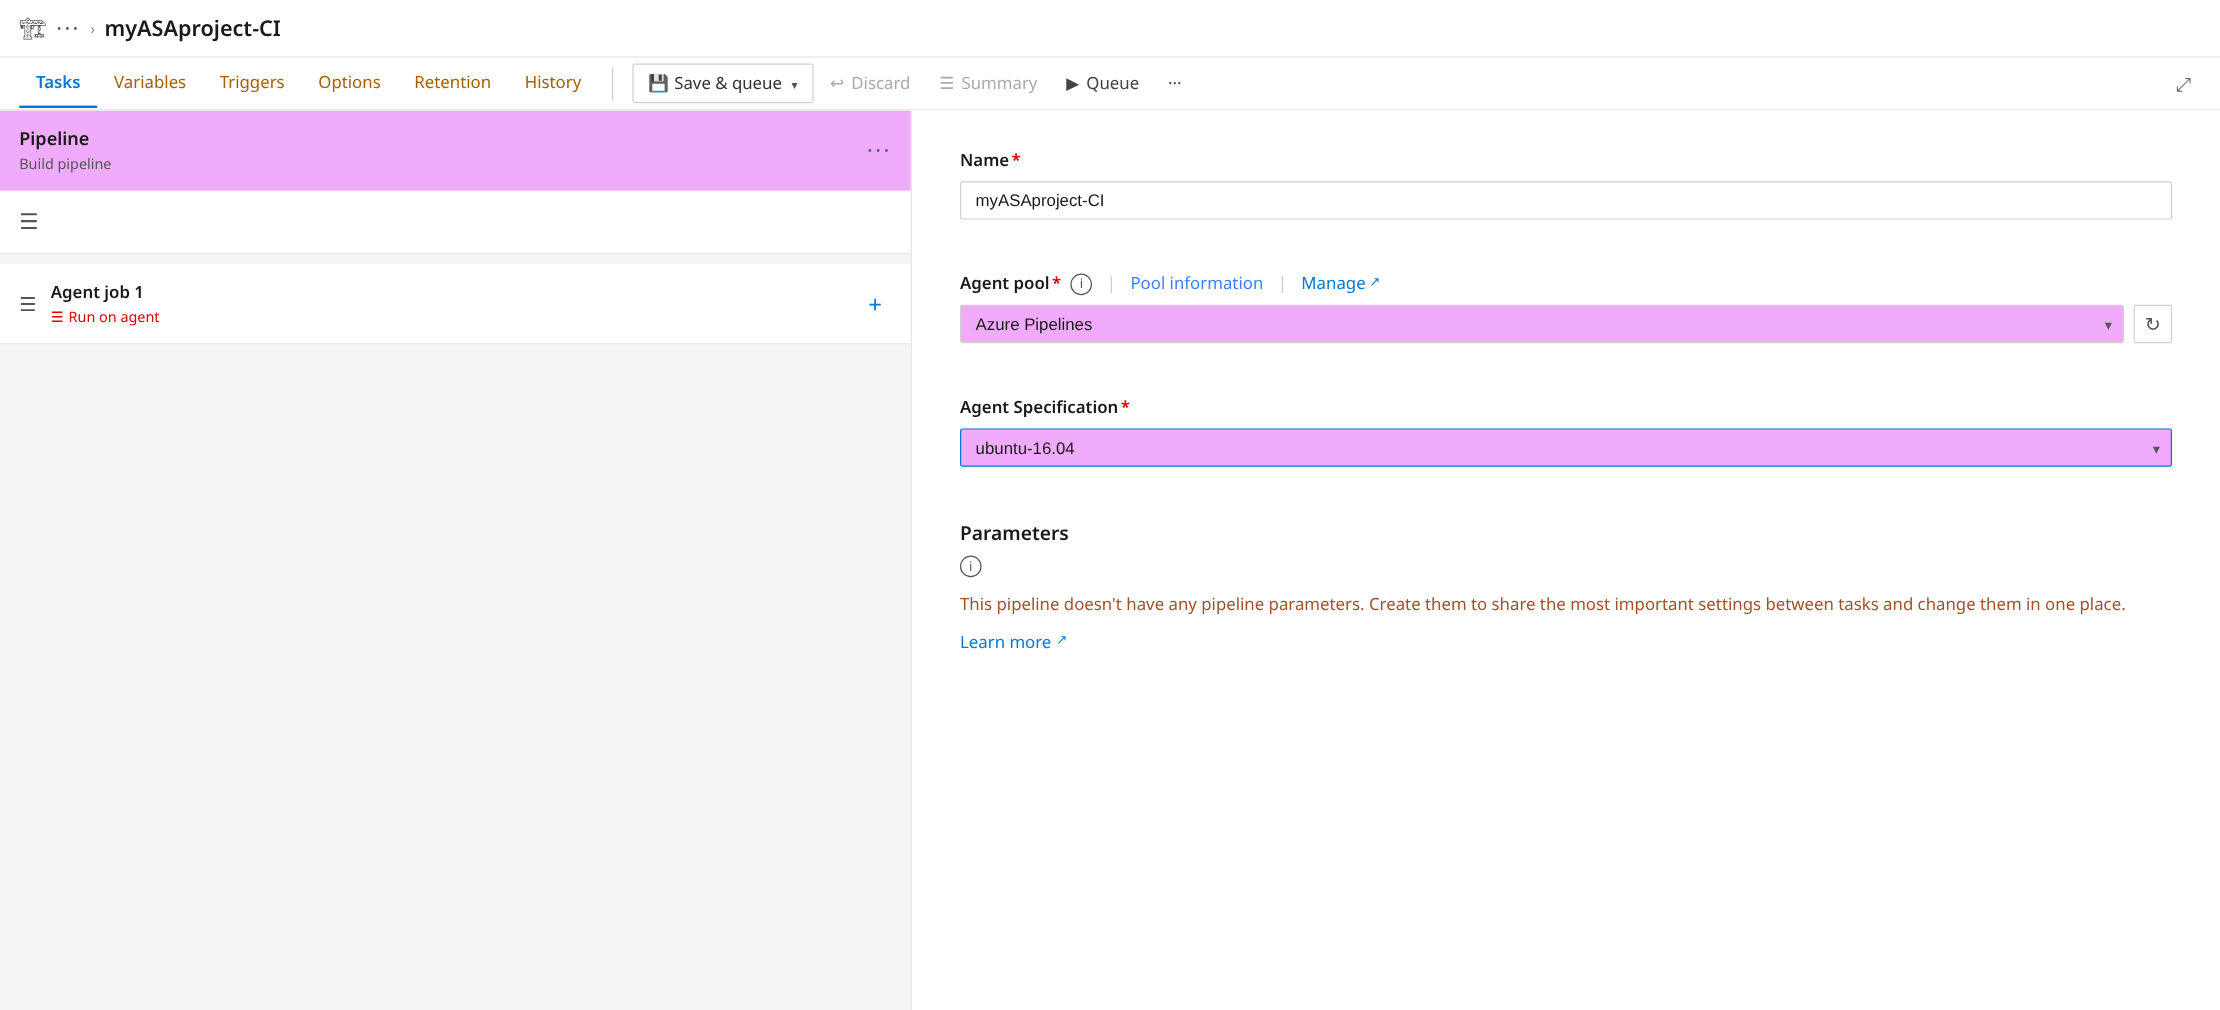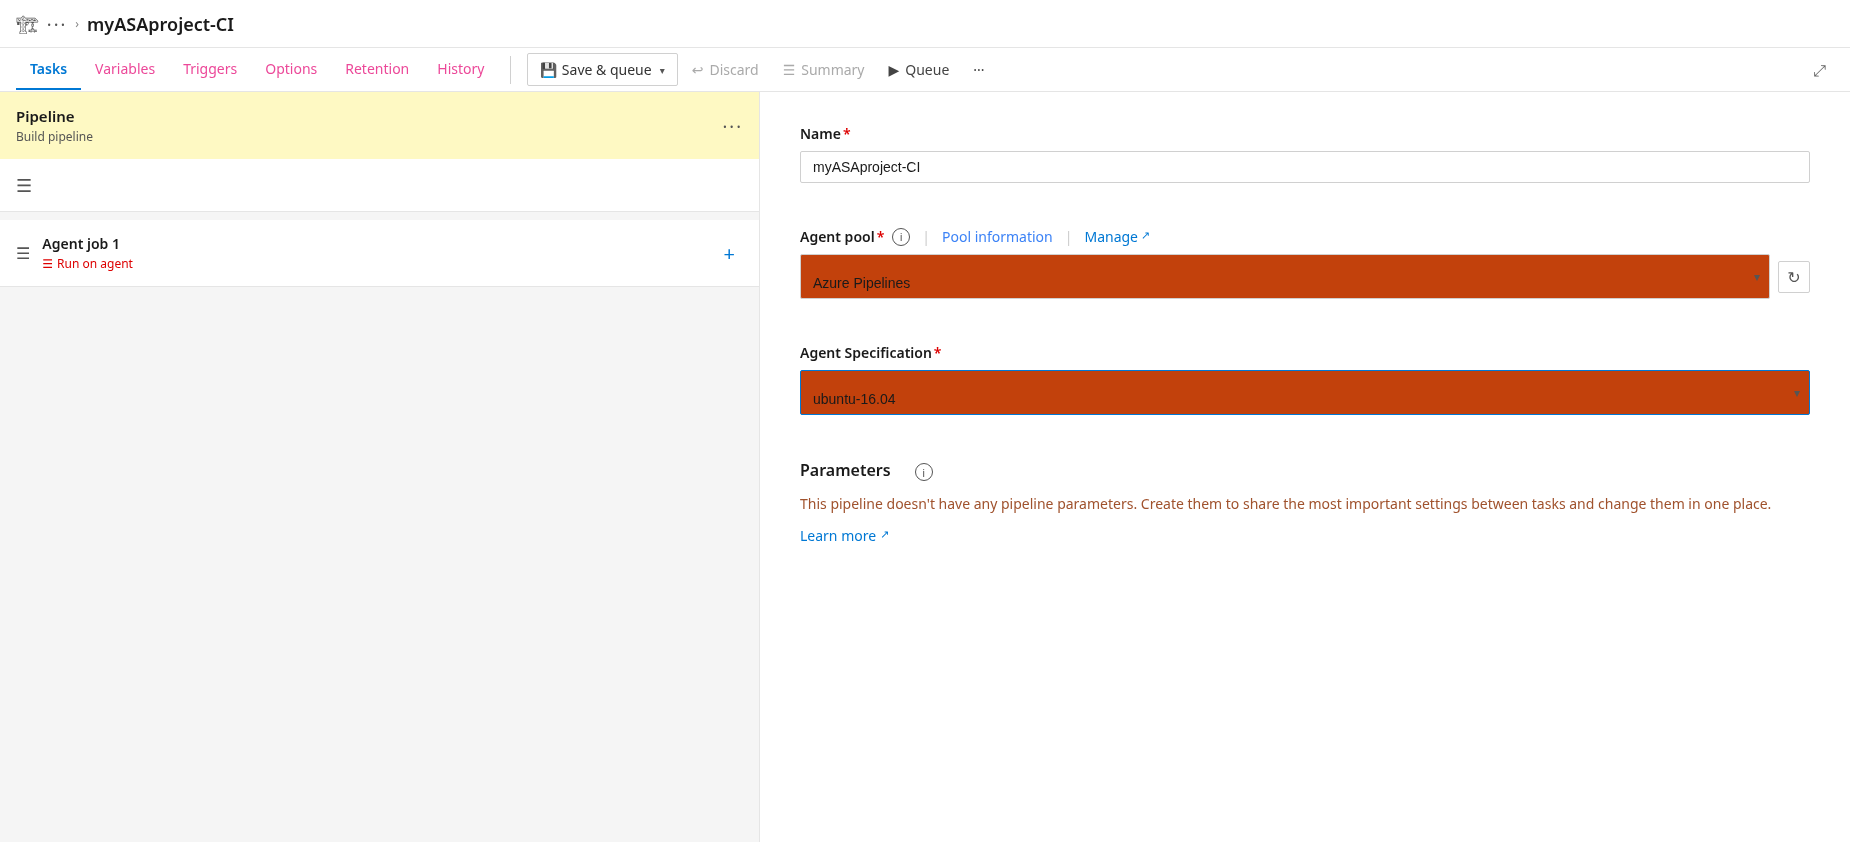--- a/index.html
+++ b/index.html
@@ -47,21 +47,21 @@
       display: flex;
       align-items: center;
       padding: 0 16px;
       border-bottom: 1px solid #e5e5e5;
       height: 44px;
       gap: 0;
     }
     .nav-tab {
       padding: 10px 14px;
       font-size: 14px;
-      color: #ec4899;
+      color: #a16207;
       cursor: pointer;
       border-bottom: 2px solid transparent;
       white-space: nowrap;
     }
     .nav-tab.active {
       color: #0078d4;
       border-bottom: 2px solid #0078d4;
       font-weight: 600;
     }
     .nav-divider {
@@ -117,21 +117,21 @@
     
     .left-panel {
       width: 760px;
       border-right: 1px solid #e5e5e5;
       background: #f5f5f5;
       overflow-y: auto;
     }
 
     
     .pipeline-section {
-      background: #fef9c3;
+      background: #f0abfc;
       padding: 14px 16px;
       display: flex;
       align-items: center;
       justify-content: space-between;
       cursor: pointer;
     }
     .pipeline-title {
       font-size: 15px;
       font-weight: 600;
       color: #1a1a1a;
@@ -291,27 +291,27 @@
       font-size: 11px;
     }
 
     .select-wrapper {
       position: relative;
       display: flex;
       align-items: center;
     }
     .select-input {
       flex: 1;
-      padding: 20px 40px 7px 12px;
+      padding: 7px 40px 7px 12px;
       border: 1px solid #d0d0d0;
       border-radius: 2px;
       font-size: 14px;
       color: #1a1a1a;
       appearance: none;
-      background: #c2410c;
+      background: #f0abfc;
       outline: none;
       cursor: pointer;
     }
     .select-input.focused { border-color: #0078d4; }
     .select-caret {
       position: absolute;
       right: 10px;
       font-size: 12px;
       color: #555;
       pointer-events: none;
@@ -326,23 +326,24 @@
       align-items: center;
       justify-content: center;
       cursor: pointer;
       font-size: 16px;
       color: #555;
       background: #fff;
     }
 
     .parameters-header {
       display: flex;
-      align-items: flex-end;
-      gap: 24px;
+      align-items: flex-start;
+      gap: 8px;
       margin-bottom: 12px;
+      flex-direction: column;
     }
     .parameters-title {
       font-size: 16px;
       font-weight: 600;
       color: #1a1a1a;
     }
     .parameters-desc {
       font-size: 14px;
       color: #a0522d;
       line-height: 1.5;

